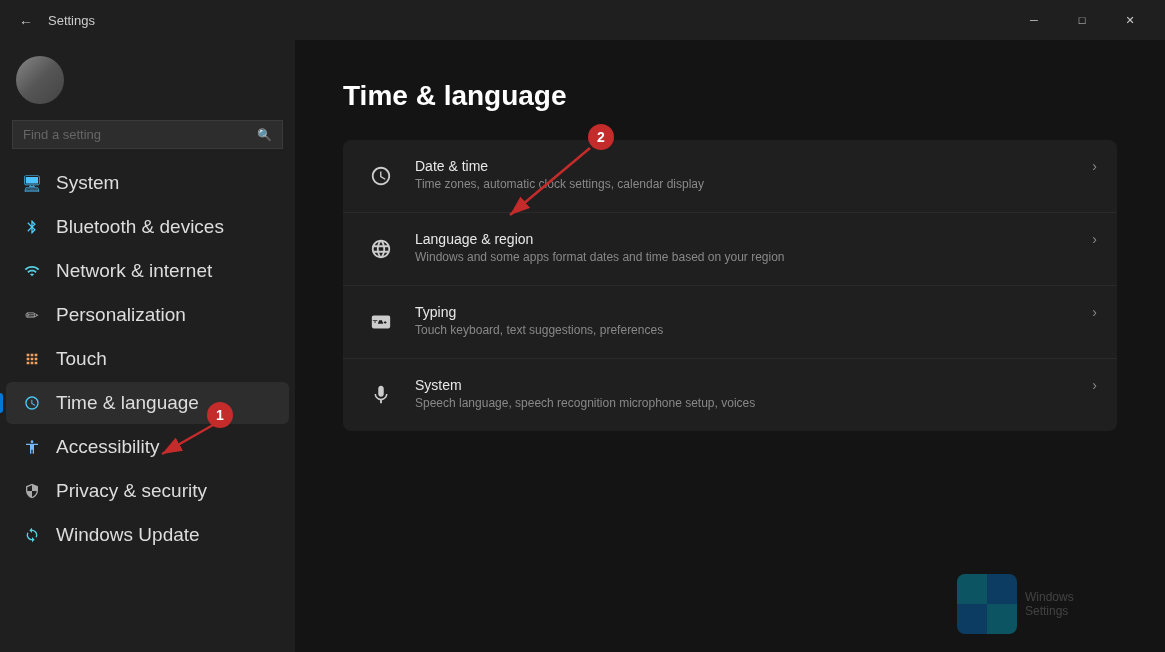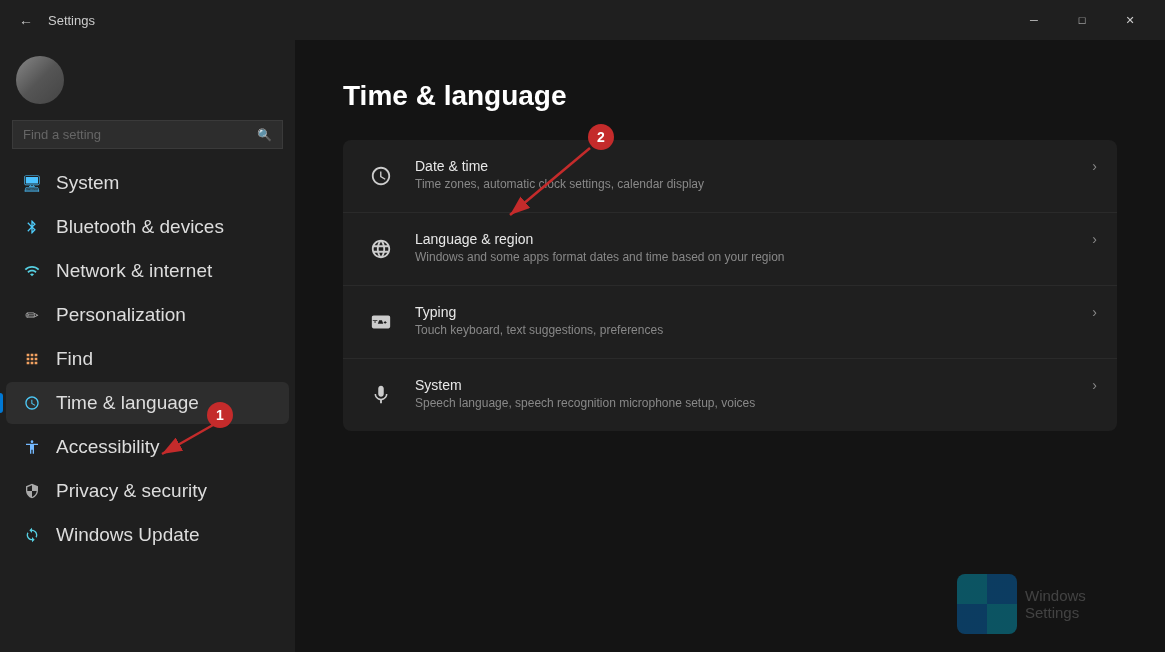--- a/index.html
+++ b/index.html
@@ -256,21 +256,21 @@
       gap: 8px;
     }
     .watermark-icon {
       width: 60px;
       height: 60px;
       background: conic-gradient(#0078d4 0deg 90deg, #00b4d8 90deg 180deg, #0078d4 180deg 270deg, #00b4d8 270deg 360deg);
       border-radius: 8px;
       flex-shrink: 0;
     }
     .watermark-text {
-      font-size: 15px;
+      font-size: 12px;
       color: #888;
     }
 
     
     .icon-blue { color: #4cc2ff; }
     .icon-cyan { color: #4dc9f7; }
     .icon-orange { color: #f4a261; }
     .icon-purple { color: #b19cd9; }
     .icon-teal { color: #56cfe1; }
     .icon-lightblue { color: #74b9ff; }
@@ -347,21 +347,21 @@
       </div>
     </div>
 
     <div class="nav-item-wrap">
       <div class="nav-item">
         <span class="nav-icon icon-orange">
           <svg width="16" height="16" viewBox="0 0 24 24" fill="#f4a261">
               <path d="M4 8h4V4H4v4zm6 12h4v-4h-4v4zm-6 0h4v-4H4v4zm0-6h4v-4H4v4zm6 0h4v-4h-4v4zm6-10v4h4V4h-4zm-6 4h4V4h-4v4zm6 6h4v-4h-4v4zm0 6h4v-4h-4v4z"></path>
             </svg>
         </span>
-        <span class="nav-label">Find</span>
+        <span class="nav-label">Touch</span>
       </div>
     </div>
 
 
     <div class="nav-item-wrap">
       <div class="nav-item active">
         <span class="nav-icon icon-cyan">
           <svg width="16" height="16" viewBox="0 0 24 24" fill="#4dc9f7">
               <path d="M11.99 2C6.47 2 2 6.48 2 12s4.47 10 9.99 10C17.52 22 22 17.52 22 12S17.52 2 11.99 2zM12 20c-4.42 0-8-3.58-8-8s3.58-8 8-8 8 3.58 8 8-3.58 8-8 8zm.5-13H11v6l5.25 3.15.75-1.23-4.5-2.67V7z"></path>
             </svg>

